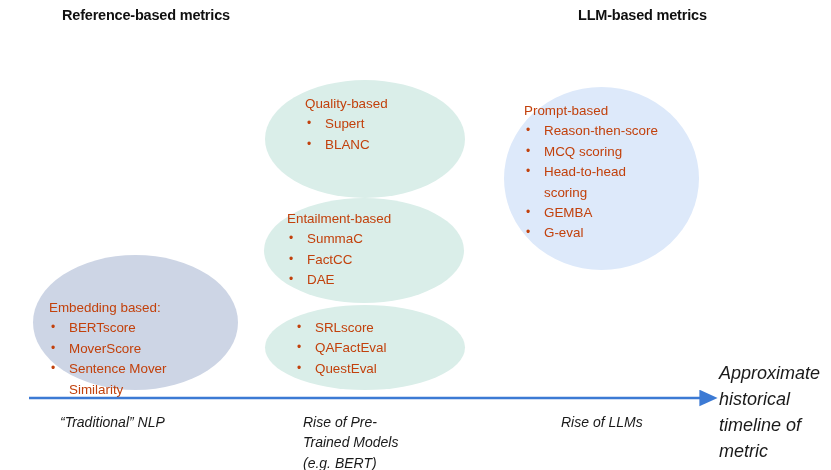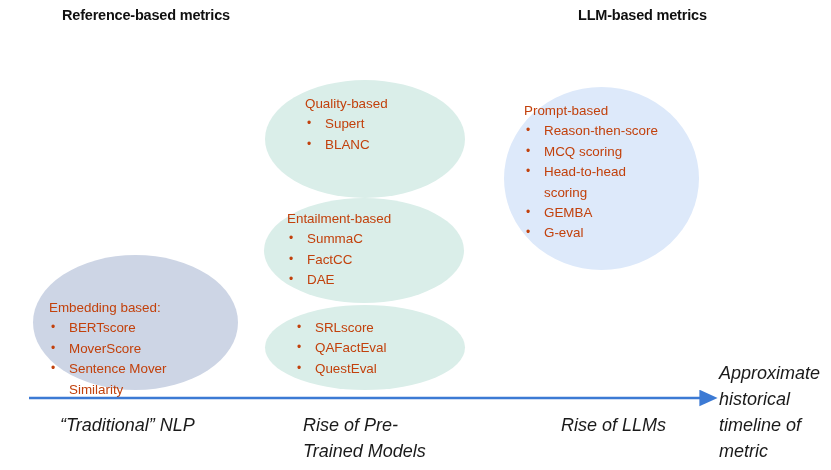--- a/index.html
+++ b/index.html
@@ -114,21 +114,21 @@
     top: 390px;
     width: 690px;
     height: 18px;
     overflow: visible;
   }
 
   
   .era-caption {
     position: absolute;
     font-style: italic;
-    font-size: 18px;
+    font-size: 14px;
     line-height: 1.45;
     color: #1a1a1a;
     white-space: pre-line;
   }
   #era-traditional { left: 60px;  top: 412px; width: 185px; }
   #era-pretrained  { left: 303px; top: 412px; width: 190px; }
   #era-llms        { left: 561px; top: 412px; width: 160px; }
 
   #timeline-note {
     position: absolute;

